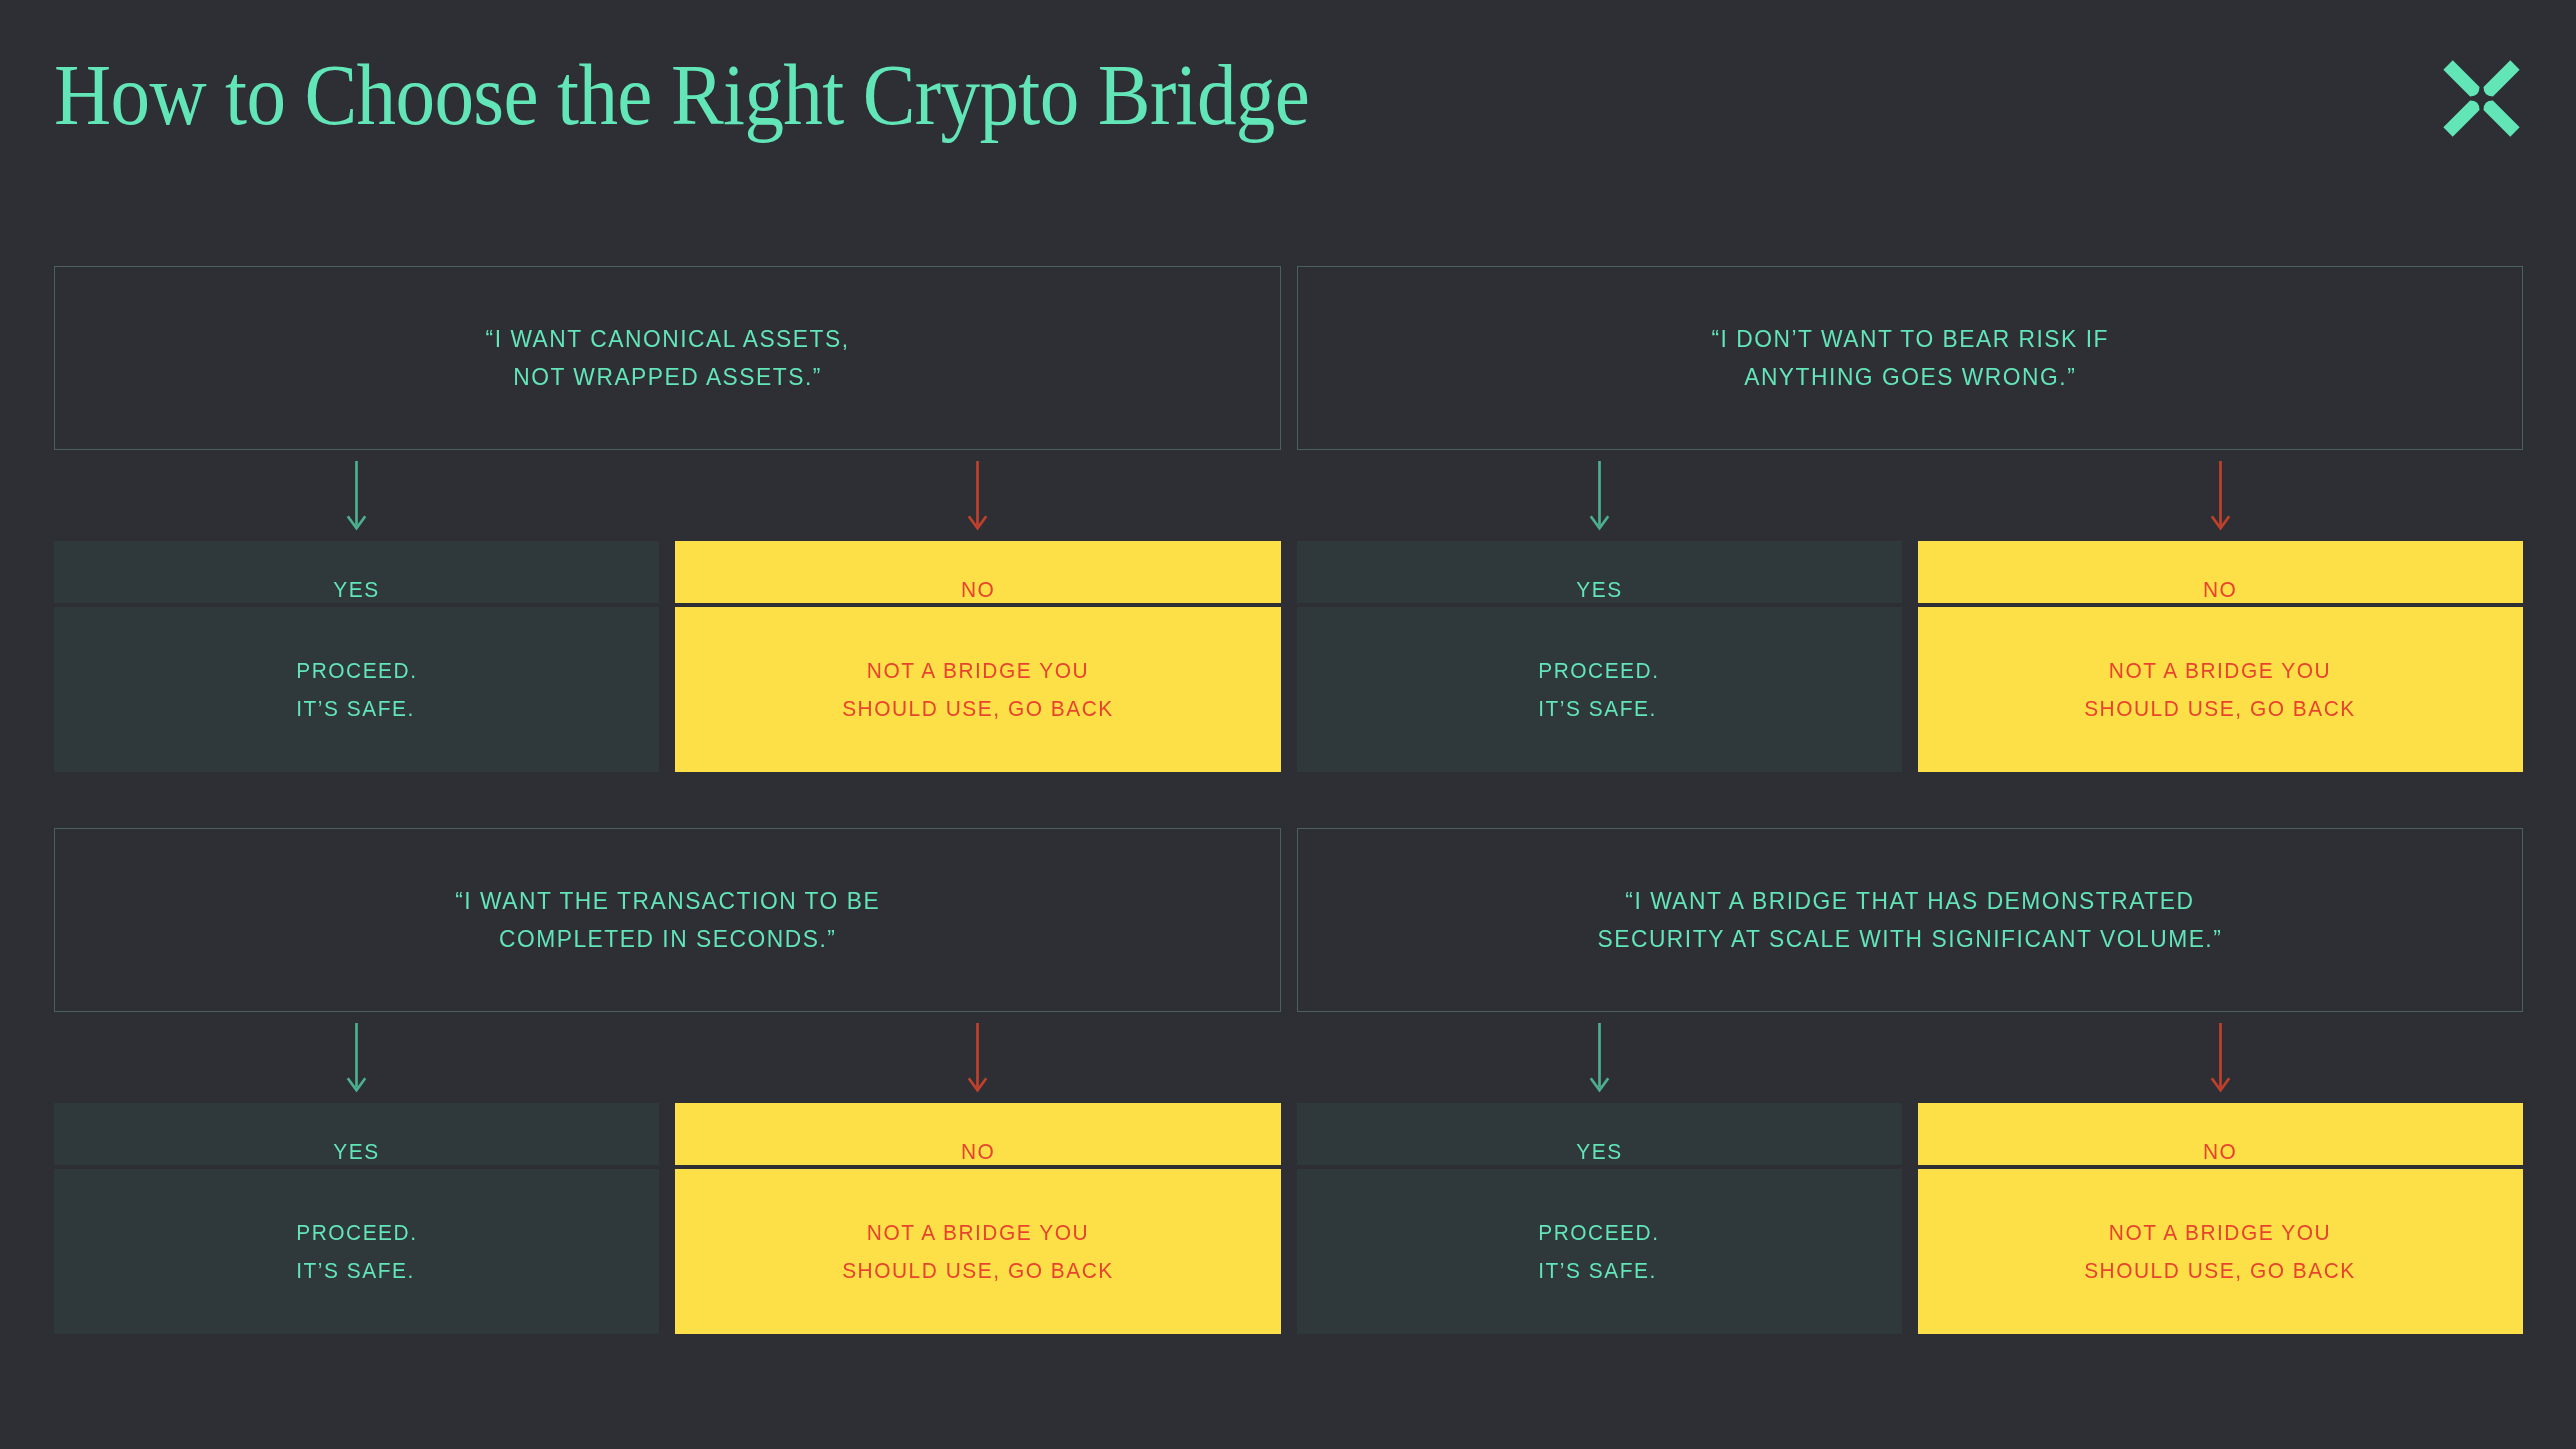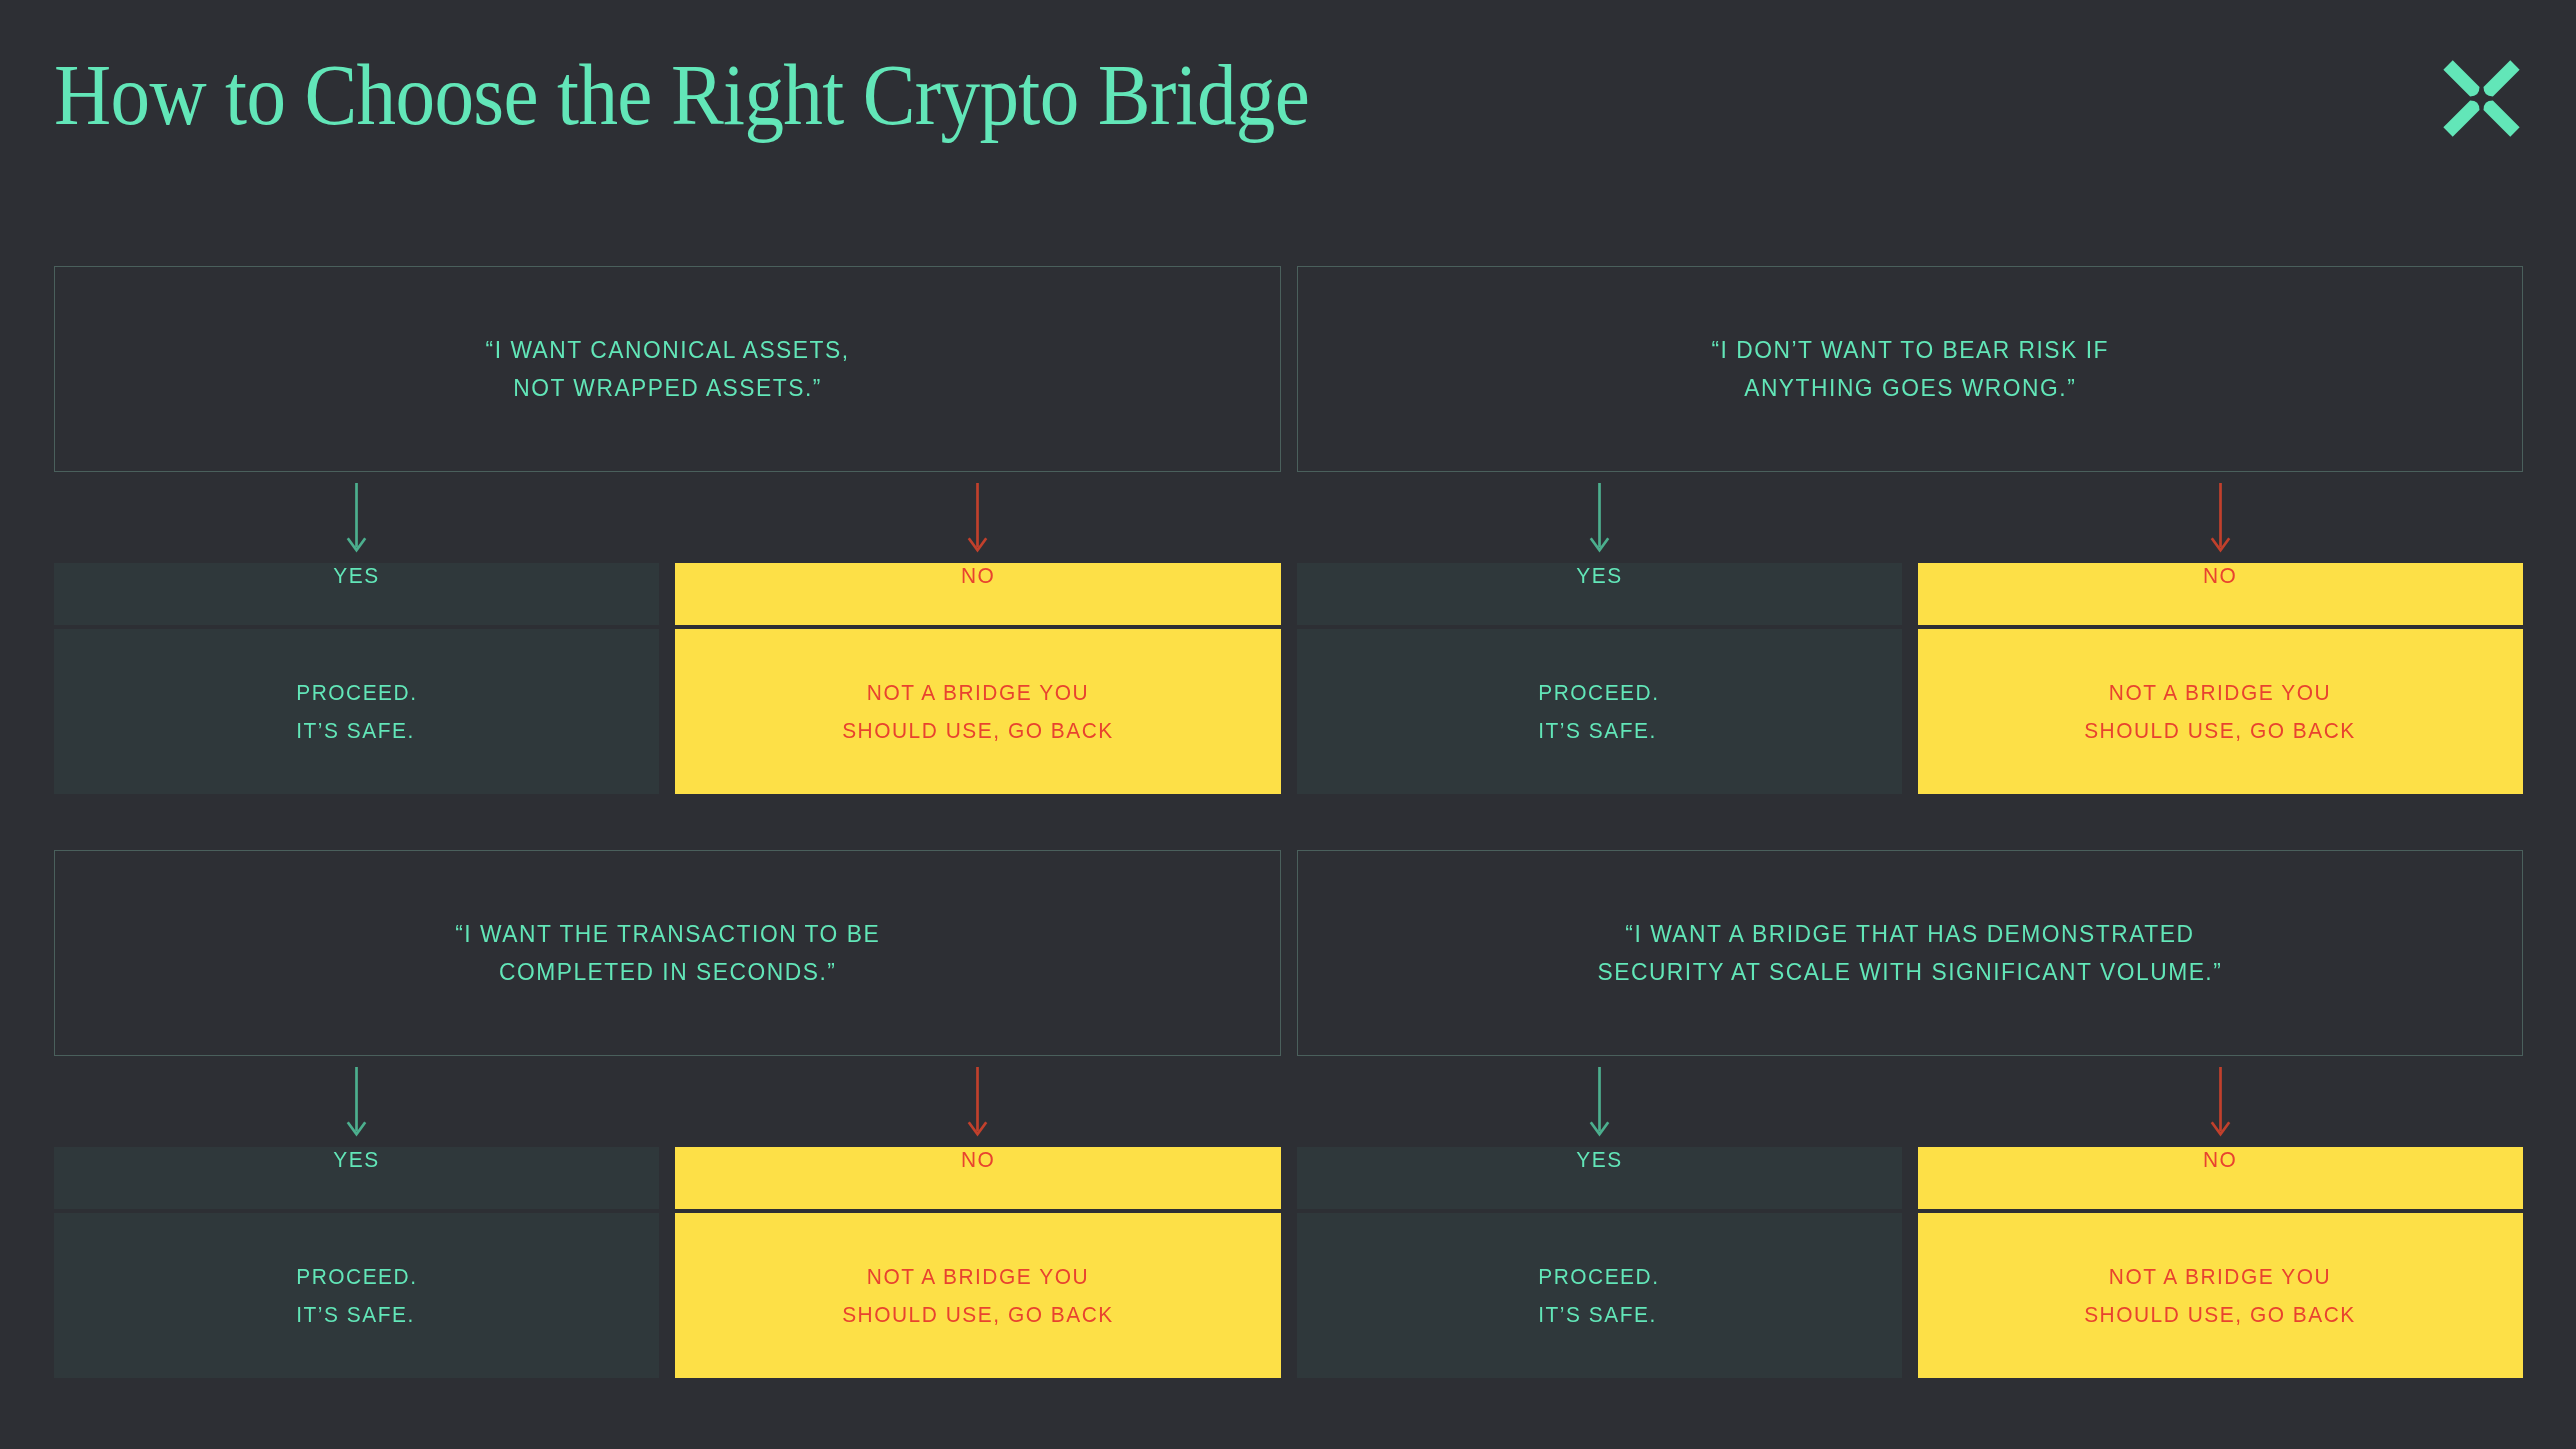--- a/index.html
+++ b/index.html
@@ -66,21 +66,21 @@
 
   
   .question-row {
     display: flex;
     gap: 16px;
     width: 2469px;
   }
 
   .question-box {
     flex: 1 1 0;
-    height: 206px;
+    height: 184px;
     border: 1.3px solid #4a605c;
     display: flex;
     align-items: center;
     justify-content: center;
     text-align: center;
   }
 
   .question-text {
     font-size: 24px;
     line-height: 1.58;
@@ -115,21 +115,21 @@
   .answer-row {
     display: flex;
     gap: 16px;
     width: 2469px;
   }
 
   .answer-box {
     flex: 1 1 0;
     height: 62px;
     display: flex;
-    align-items: flex-start;
+    align-items: flex-end;
     justify-content: center;
   }
 
   .answer-label {
     font-size: 22px;
     letter-spacing: 1.7px;
     transform: scaleX(0.95);
   }
 
   

